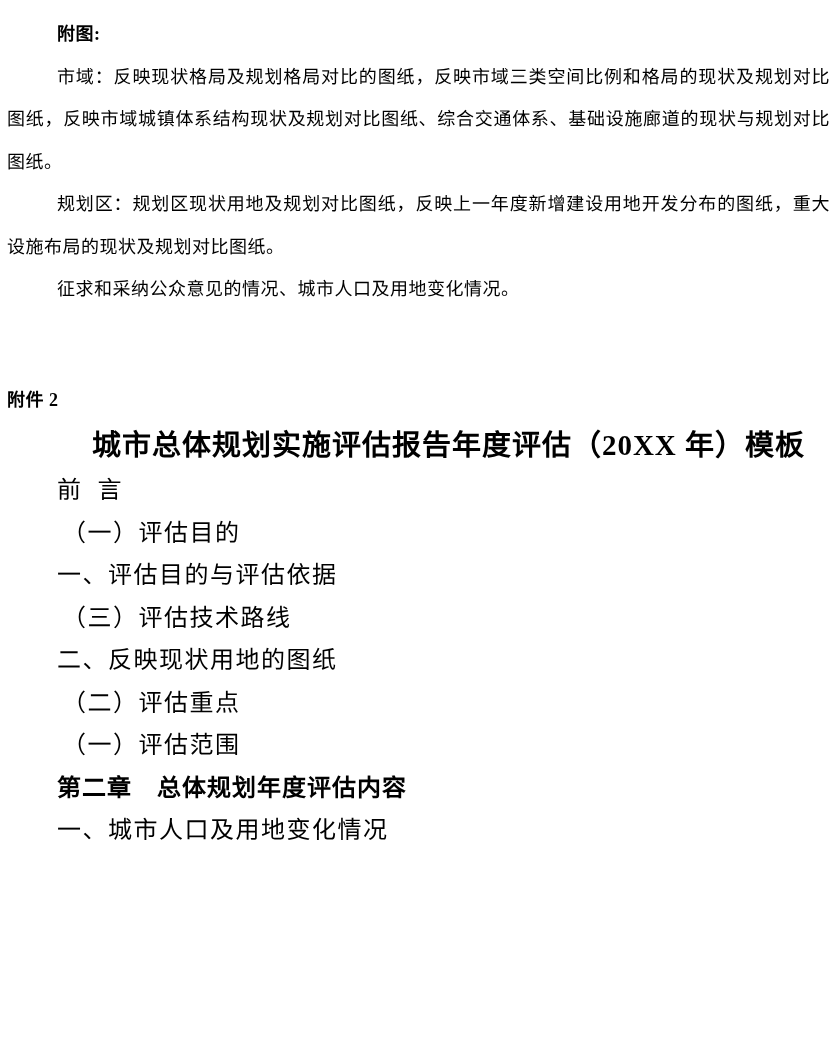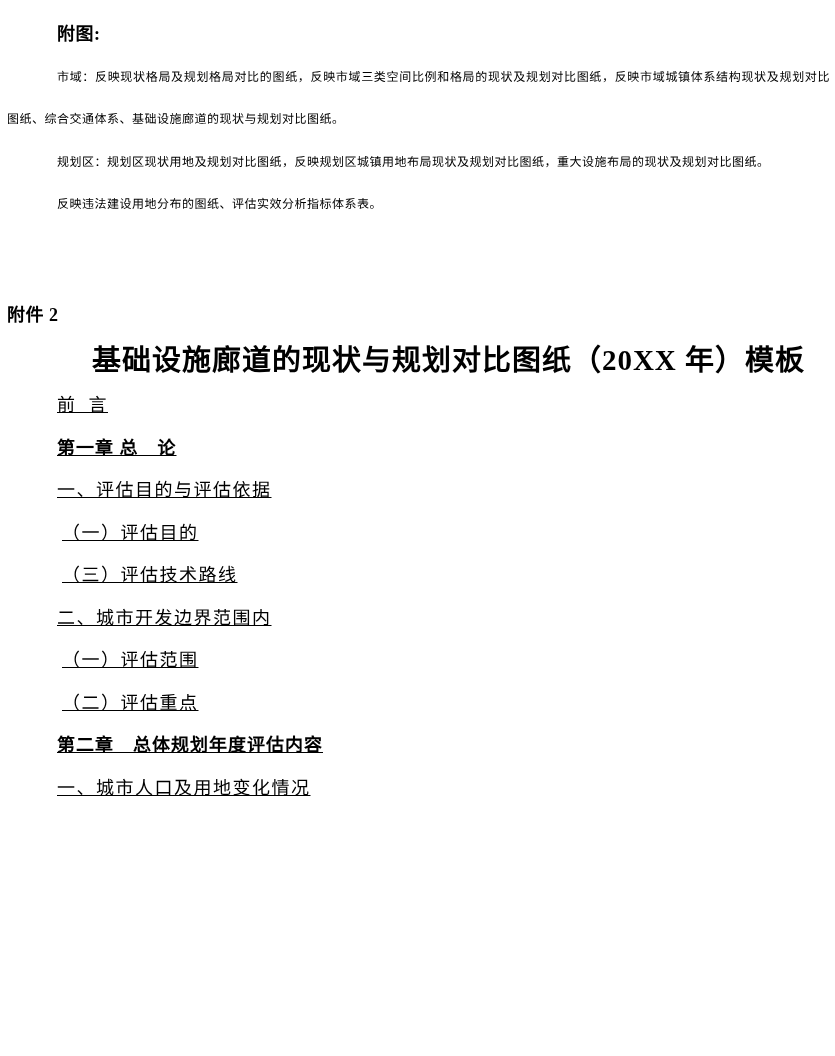--- a/index.html
+++ b/index.html
@@ -26,21 +26,21 @@
     line-height: 42.5px;
     letter-spacing: 0.5px;
     white-space: pre-wrap;
   }
   .heading {
     font-weight: bold;
     margin-left: 50px;
   }
   .para {
     margin: 0;
-    font-size: 12px;
+    font-size: 18px;
     line-height: 42.5px;
     letter-spacing: 0.5px;
     text-indent: 50px;
     text-align: justify;
   }
   .spacer {
     height: 68px;
   }
   .annex-label {
     font-weight: bold;
@@ -48,62 +48,60 @@
   .doc-title {
     margin: 0 0 0 60px;
     font-size: 29px;
     line-height: 48px;
     font-weight: bold;
     text-align: center;
     letter-spacing: 1px;
     white-space: pre-wrap;
   }
   .toc-line {
-    font-size: 18px;
+    font-size: 24px;
     line-height: 42.5px;
     letter-spacing: 1.5px;
     margin-left: 50px;
     white-space: pre-wrap;
-    text-decoration: underline;
   }
   .toc-sub {
     margin-left: 55px;
   }
   .toc-chapter {
     font-weight: bold;
     letter-spacing: 1px;
   }
 </style>
 </head>
 <body>
 
 <div class="page">
 
   <div class="line heading">附图:</div>
 
   <p class="para">市域：反映现状格局及规划格局对比的图纸，反映市域三类空间比例和格局的现状及规划对比图纸，反映市域城镇体系结构现状及规划对比图纸、综合交通体系、基础设施廊道的现状与规划对比图纸。</p>
 
-  <p class="para">规划区：规划区现状用地及规划对比图纸，反映规划区城镇用地布局现状及规划对比图纸，重大设施布局的现状及规划对比图纸。</p>
+  <p class="para">规划区：规划区现状用地及规划对比图纸，反映上一年度新增建设用地开发分布的图纸，重大设施布局的现状及规划对比图纸。</p>
 
 
 
-  <p class="para">反映违法建设用地分布的图纸、评估实效分析指标体系表。</p>
+  <p class="para">征求和采纳公众意见的情况、城市人口及用地变化情况。</p>
 
   <div class="spacer"></div>
 
   <div class="line annex-label">附件 2</div>
 
-  <h1 class="doc-title">基础设施廊道的现状与规划对比图纸（20XX 年）模板</h1>
+  <h1 class="doc-title">城市总体规划实施评估报告年度评估（20XX 年）模板</h1>
 
   <div>
     <div class="toc-line">前  言</div>
-    <div class="toc-line toc-chapter">第一章 总　论</div>
+    <div class="toc-line toc-sub">（一）评估目的</div>
     <div class="toc-line">一、评估目的与评估依据</div>
-    <div class="toc-line toc-sub">（一）评估目的</div>
     <div class="toc-line toc-sub">（三）评估技术路线</div>
-    <div class="toc-line">二、城市开发边界范围内</div>
+    <div class="toc-line">二、反映现状用地的图纸</div>
+    <div class="toc-line toc-sub">（二）评估重点</div>
     <div class="toc-line toc-sub">（一）评估范围</div>
-    <div class="toc-line toc-sub">（二）评估重点</div>
     <div class="toc-line toc-chapter">第二章　总体规划年度评估内容</div>
     <div class="toc-line">一、城市人口及用地变化情况</div>
   </div>
 
 </div>
 
 </body></html>

